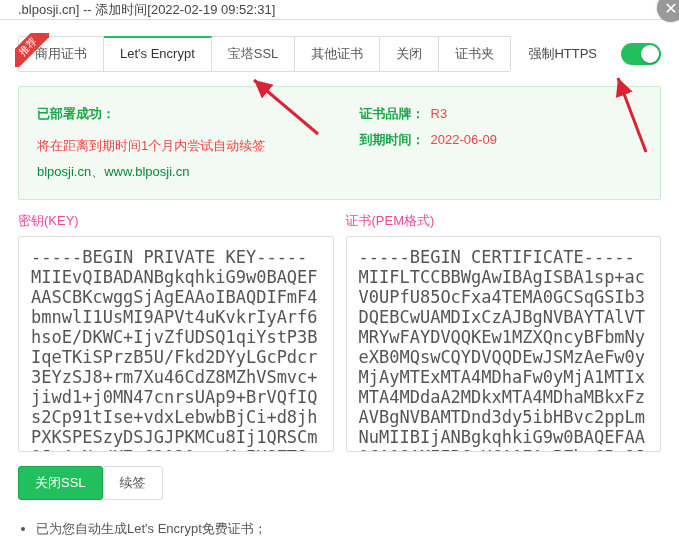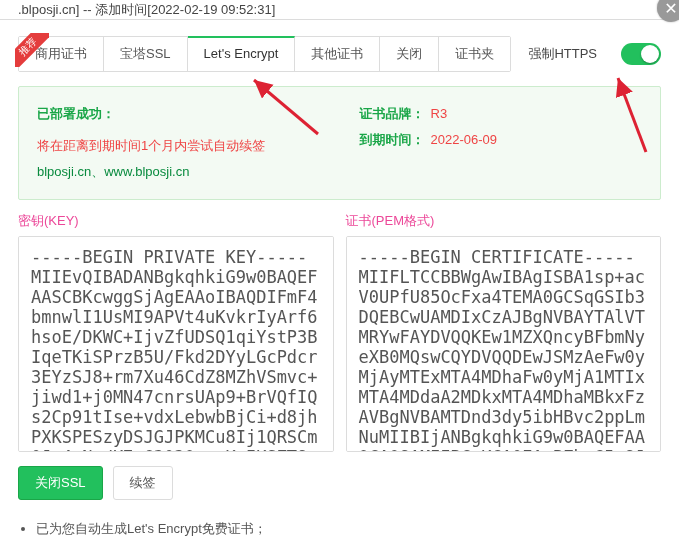--- a/index.html
+++ b/index.html
@@ -80,21 +80,21 @@
   .cert-row{display:flex;gap:12px;}
   .cert-col{flex:1;display:flex;flex-direction:column;}
   .field-label{margin-bottom:6px;color:#ec4899;}
   textarea{
     width:100%;height:216px;resize:none;
     font-family:Consolas,Menlo,monospace;font-size:17px;line-height:20px;
     padding:10px 12px;border:1px solid var(--border);border-radius:2px;
     color:#555;overflow-y:scroll;
   }
 
-  .btn-row{display:flex;gap:10px;margin-top:14px;}
+  .btn-row{display:flex;margin-top:14px;}
   .btn{
     padding:7px 16px;border-radius:3px;cursor:pointer;display:inline-block;
   }
   .btn-primary{background:var(--green);color:#fff;border:1px solid var(--dark-green);}
   .btn-default{background:#fff;color:#555;border:1px solid var(--border);}
 
   ul.notes{margin:20px 0 0 0;padding-left:18px;color:#555;}
   ul.notes li{margin-bottom:6px;line-height:18px;}
 
   
@@ -112,22 +112,22 @@
   </div>
 
   <div class="top-row">
     <div class="tablist">
       <div class="tab">
         <div class="ribbon">
             <span>推荐</span>
           </div>
         <span>商用证书</span>
       </div>
+      <div class="tab active"><span>Let's Encrypt</span></div>
       <div class="tab"><span>宝塔SSL</span></div>
-      <div class="tab active"><span>Let's Encrypt</span></div>
       <div class="tab"><span>其他证书</span></div>
       <div class="tab"><span>关闭</span></div>
       <div class="tab"><span>证书夹</span></div>
     </div>
 
     <div class="https-toggle">
       <span>强制HTTPS</span>
       <div class="switch">
           <div class="knob"></div>
         </div>

